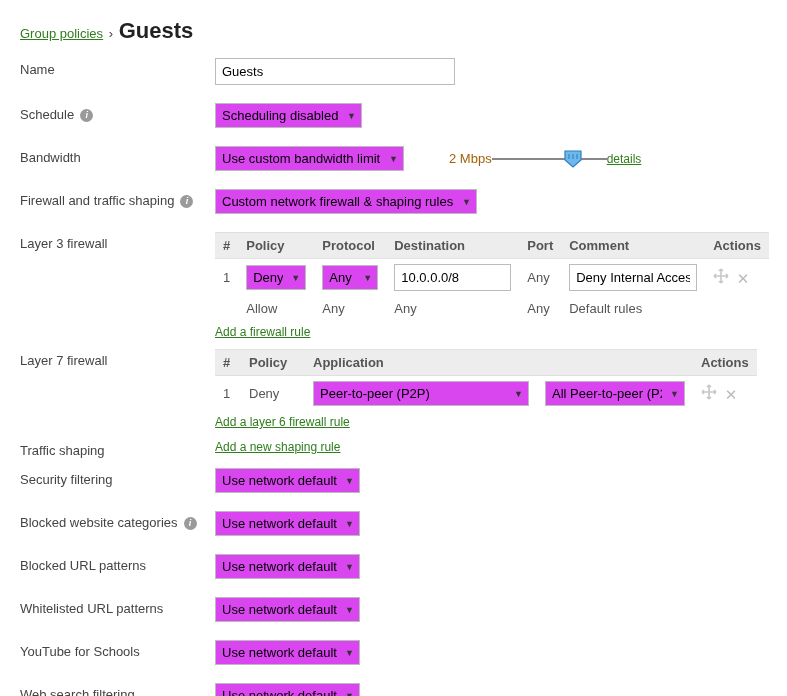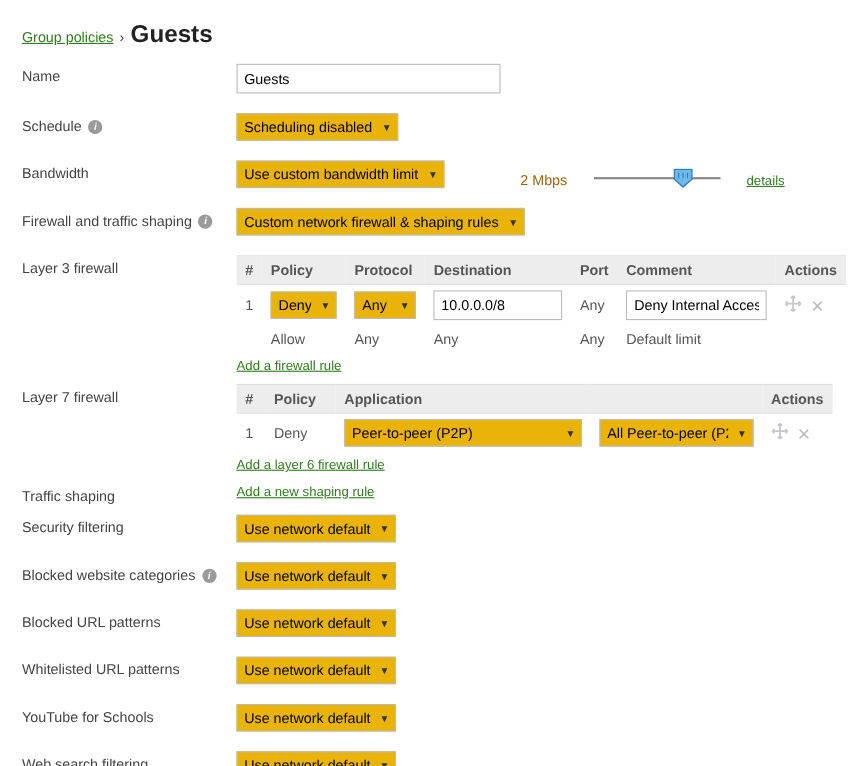--- a/index.html
+++ b/index.html
@@ -9,25 +9,25 @@
 .breadcrumb .sep { color: #444; margin: 0 2px; }
 .breadcrumb .current { font-size: 22px; font-weight: bold; color: #222; }
 .row { display: flex; align-items: flex-start; margin-bottom: 18px; }
 .row.tight { margin-bottom: 10px; }
 .label-col { width: 195px; flex: 0 0 195px; color: #444; display: flex; align-items: flex-end; gap: 6px; padding-top: 4px; }
 .control-col { flex: 1; }
 input[type="text"].inp { border: 1px solid #bbb; padding: 5px 6px; font-size: 13px; background: #fff; }
 .name-input { width: 240px; }
 .dest-input { width: 117px; }
 .comment-input { width: 128px; }
-.sel { border: 1px solid #bbb; padding: 4px 22px 4px 6px; font-size: 13px; background: #eab308; appearance: none; -webkit-appearance: none; position: relative; }
+.sel { border: 1px solid #bbb; padding: 4px 22px 4px 6px; font-size: 13px; background: #d946ef; appearance: none; -webkit-appearance: none; position: relative; }
 .sel-wrap { position: relative; display: inline-block; }
 .sel-wrap::after { content: "▼"; font-size: 9px; position: absolute; right: 6px; top: 50%; transform: translateY(-50%); pointer-events: none; color: #333; }
 .info-icon { display:inline-block; width: 13px; height: 13px; border-radius: 50%; background: #9a9a9a; color: #fff; font-size: 9px; text-align: center; line-height: 13px; font-weight: bold; font-style: italic; }
-.bw-line { display:flex; align-items:flex-end; gap: 24px; }
+.bw-line { display:flex; align-items:center; gap: 0; }
 .bw-value { color: #a16207; margin-left: 45px; }
 .slider { position: relative; width: 115px; height: 18px; }
 .slider-track { position:absolute; top: 8px; left:0; right:0; height:2px; background:#888; }
 .slider-thumb { position:absolute; top: 0px; left: 72px; width:18px; height:18px; }
 .slider-thumb svg { display:block; }
 .link-green { color: #2f7d1c; text-decoration: underline; cursor: pointer; font-size: 12px; }
 .tbl { border-collapse: collapse; }
 .tbl th { background: #ededed; color: #555; font-weight: bold; text-align: left; padding: 5px 8px; font-size: 13px; border-top:1px solid #e0e0e0; border-bottom:1px solid #e0e0e0; }
 .tbl td { padding: 5px 8px; vertical-align: middle; color:#555; }
 .th-num { width: 26px; }
@@ -134,21 +134,21 @@
                 </svg></span>
           <span class="action-icon" style="margin-left:4px;">✕</span>
         </td>
       </tr>
       <tr>
         <td></td>
         <td>Allow</td>
         <td>Any</td>
         <td>Any</td>
         <td>Any</td>
-        <td>Default limit</td>
+        <td>Default rules</td>
         <td></td>
       </tr>
     </tbody>
       </table>
     <a href="#" class="link-green add-link">Add a firewall rule</a>
   </div>
 </div>
 
 <div class="row tight">
   <div class="label-col">

